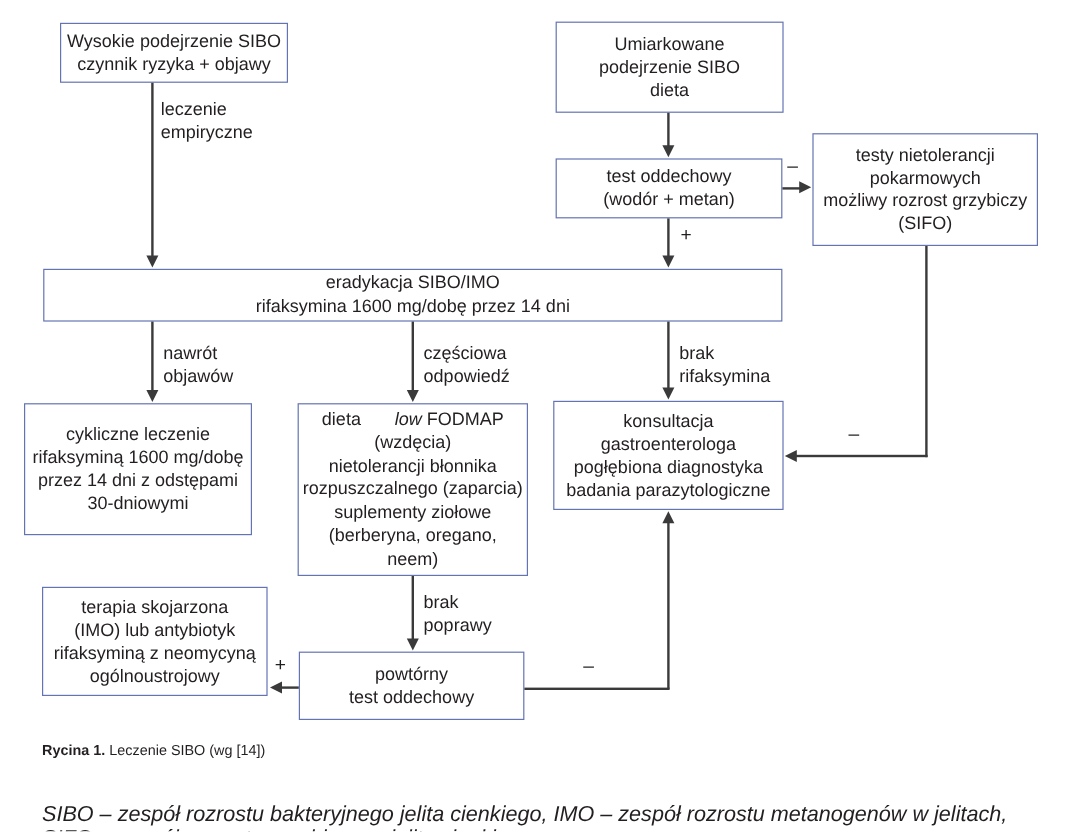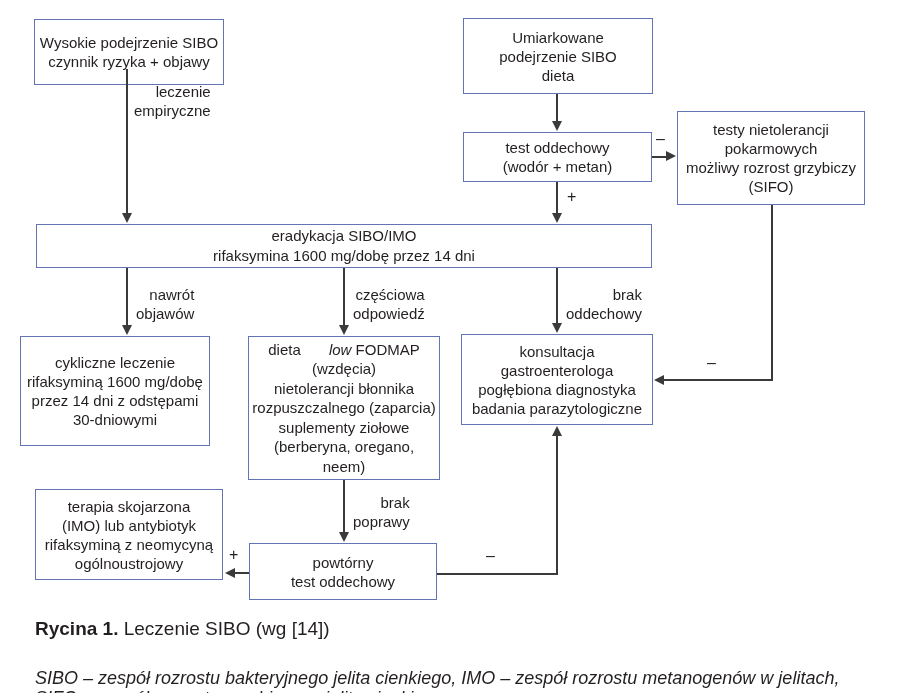--- a/index.html
+++ b/index.html
@@ -15,33 +15,33 @@
   .box .bl{display:block;white-space:nowrap;}
   .vline,.hline{position:absolute;background:#3a3a3a;}
   .vline{width:1.6px;}
   .hline{height:1.6px;}
   .arr{position:absolute;width:0;height:0;}
   .arr-d{border-left:5px solid transparent;border-right:5px solid transparent;border-top:10px solid #3a3a3a;}
   .arr-u{border-left:5px solid transparent;border-right:5px solid transparent;border-bottom:10px solid #3a3a3a;}
   .arr-l{border-top:5px solid transparent;border-bottom:5px solid transparent;border-right:10px solid #3a3a3a;}
   .arr-r{border-top:5px solid transparent;border-bottom:5px solid transparent;border-left:10px solid #3a3a3a;}
   .lbl{position:absolute;font-size:15px;line-height:19px;text-align:left;white-space:nowrap;}
-  .lbl .bl{display:block;text-align:right;}
+  .lbl .bl{display:block;}
   .sign{position:absolute;font-size:16px;line-height:16px;}
-  .caption{position:absolute;left:35px;top:618px;font-size:19px;}
+  .caption{position:absolute;left:35px;top:618px;font-size:12px;}
   .caption b{font-weight:bold;}
   .footnote{position:absolute;left:35px;top:668px;width:842px;font-size:18px;font-style:italic;line-height:20px;}
   em{font-style:italic;margin-left:24px;}
 </style>
 </head>
 <body>
 
 <div id="canvas">
 
-  <div class="box" style="left:34px;top:19px;width:190px;height:66px">
+  <div class="box" style="left:50px;top:19px;width:190px;height:50px">
     <span class="bl">Wysokie podejrzenie SIBO</span>
     <span class="bl">czynnik ryzyka + objawy</span>
   </div>
 
   <div class="box" style="left:463px;top:18px;width:190px;height:76px">
     <span class="bl">Umiarkowane</span>
     <span class="bl">podejrzenie SIBO</span>
     <span class="bl">dieta</span>
   </div>
 
@@ -148,21 +148,21 @@
     <span class="bl">objawów</span>
   </div>
 
   <div class="lbl" style="left:353px;top:285px">
     <span class="bl">częściowa</span>
     <span class="bl">odpowiedź</span>
   </div>
 
   <div class="lbl" style="left:566px;top:285px">
     <span class="bl">brak</span>
-    <span class="bl">oddechowy</span>
+    <span class="bl">rifaksymina</span>
   </div>
 
   <div class="lbl" style="left:353px;top:493px">
     <span class="bl">brak</span>
     <span class="bl">poprawy</span>
   </div>
 
   <div class="caption">
     <b>Rycina 1.</b><span> Leczenie SIBO (wg [14])</span>
   </div>

